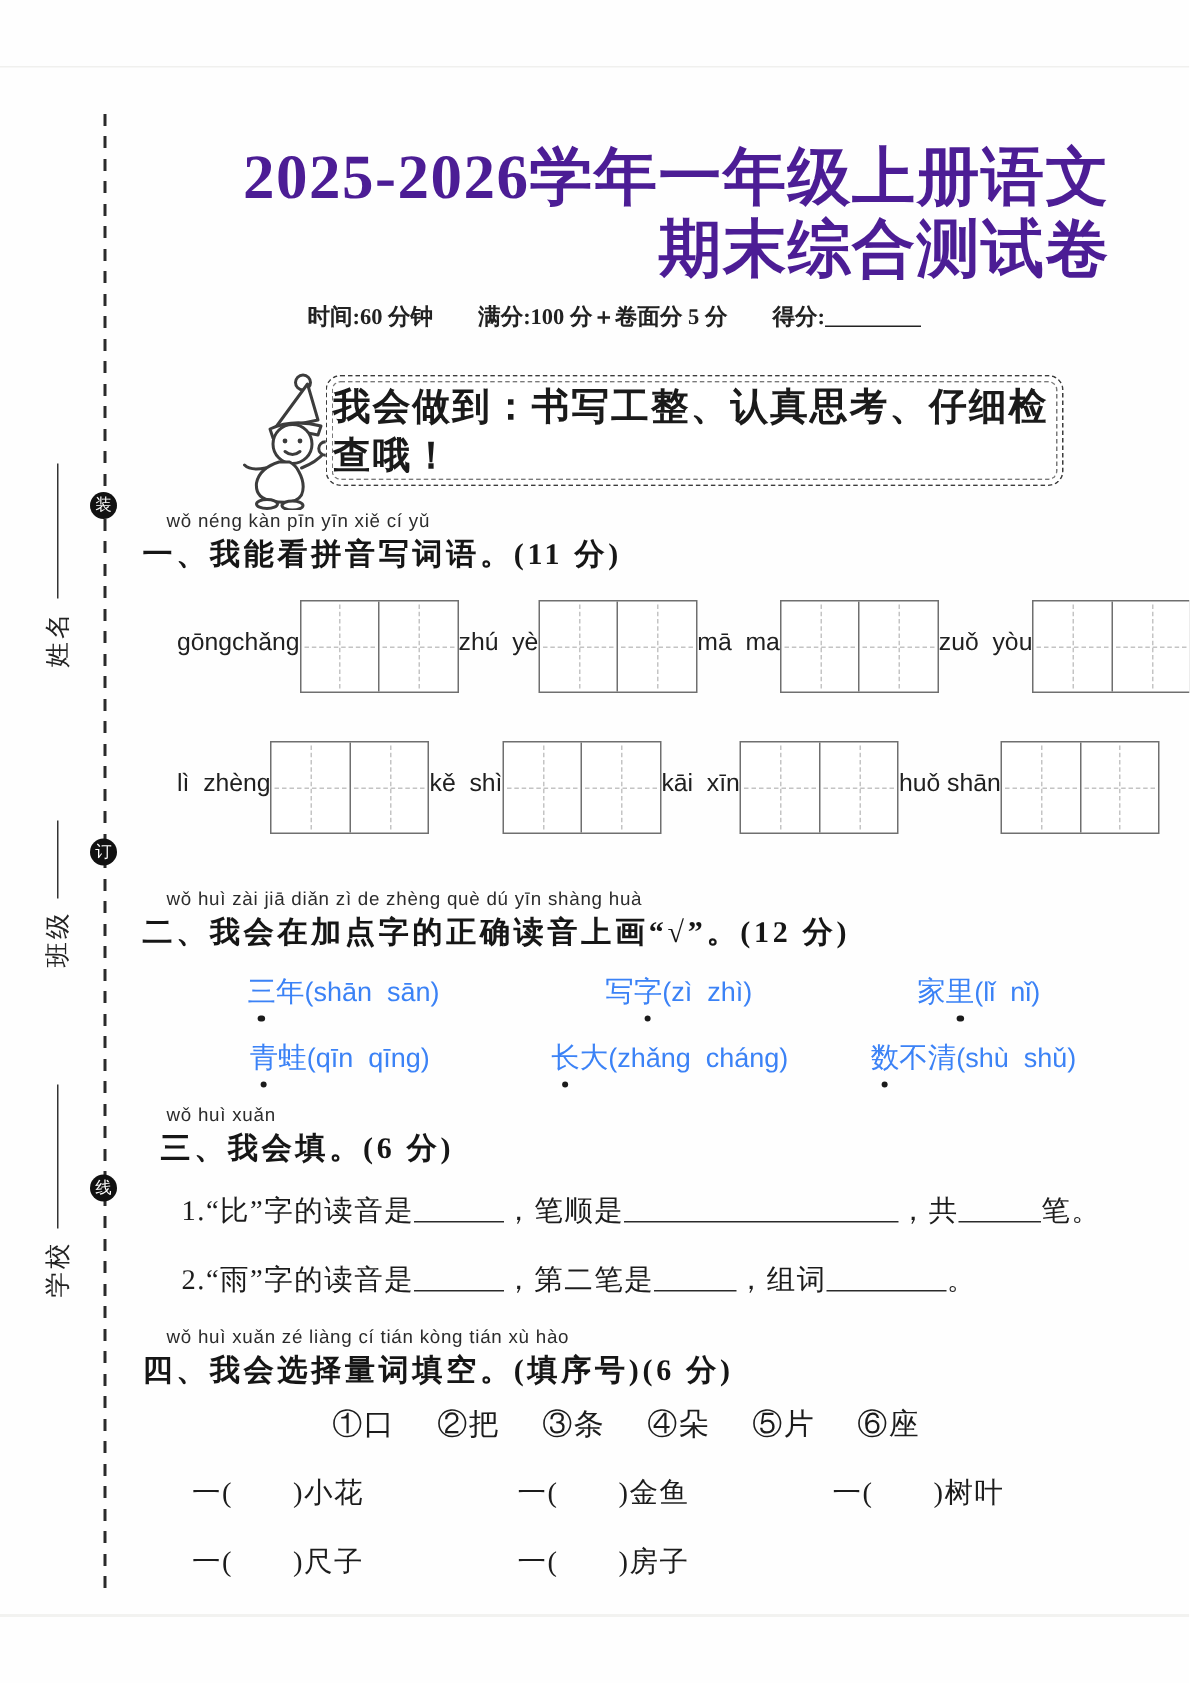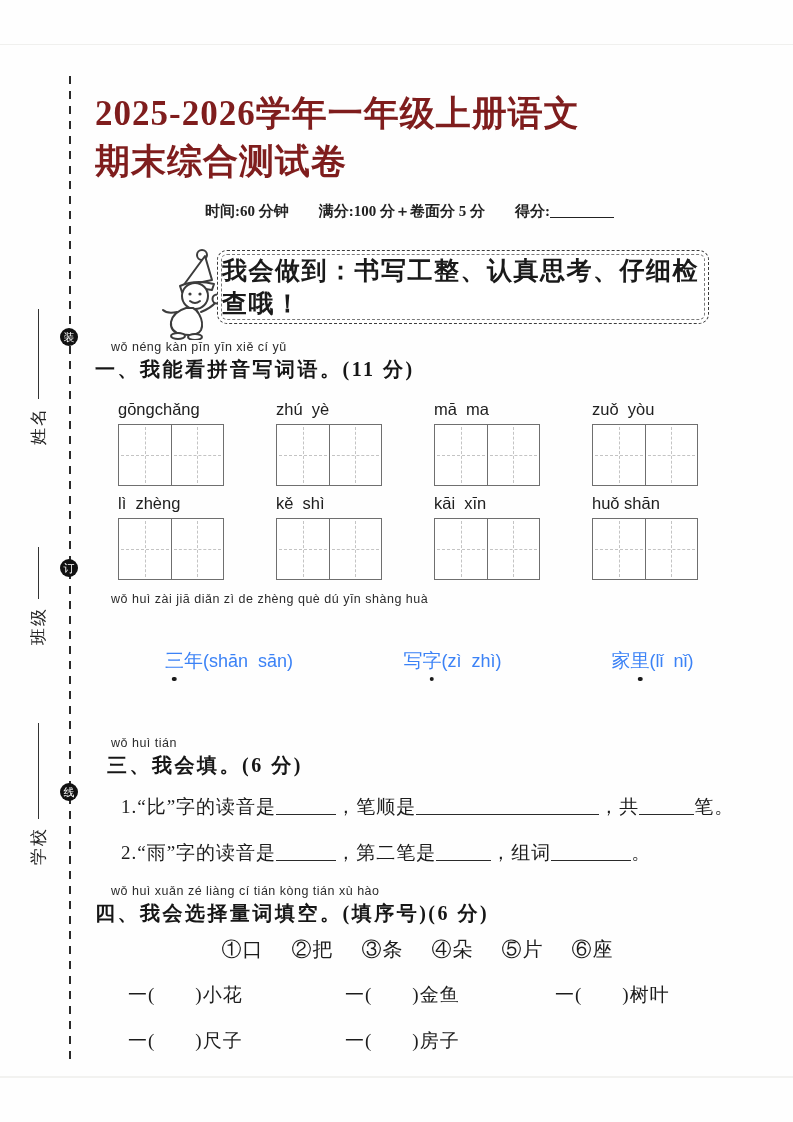--- a/index.html
+++ b/index.html
@@ -33,21 +33,21 @@
   .lbl-name .mline { width:90px; }
   .lbl-class { width:110px; left:-17px; top:579px; }
   .lbl-class .mline { width:52px; }
   .lbl-school{ width:150px; left:-37px; top:779px; }
   .lbl-school .mline { width:96px; }
 
   
   .content { position:absolute; left:95px; top:0; width:645px; height:100%; }
   .abs { position:absolute; }
 
-  .title-line { width:100%; text-align:left; font-weight:bold; font-size:35px; letter-spacing:1px; color:#7f1d1d; }
+  .title-line { width:100%; text-align:right; font-weight:bold; font-size:42px; letter-spacing:1px; color:#4c1d95; }
   .t1 { top:90px; } .t2 { top:138px; }
 
   .info-line { top:202px; left:110px; display:flex; gap:30px; font-weight:bold; font-size:15px; color:#222; align-items:flex-end; }
   .info-line .blank { width:64px; border-bottom:1.5px solid #222; height:14px; display:inline-block; }
 
   
   .mascot { top:246px; left:58px; width:82px; height:94px; }
   .banner {
     top:250px; left:122px; width:492px; height:74px;
     border:1.6px dashed #3c3c3c; border-radius:10px; background:#fff; padding:3px;
@@ -62,21 +62,21 @@
   .sec-title { font-size:20px; font-weight:bold; letter-spacing:2.5px; color:#161616; }
 
   .p1 { top:340px; left:16px; } .h1x { top:356px; left:0; }
   .p2 { top:592px; left:16px; } .h2x { top:608px; left:0; }
   .p3 { top:736px; left:16px; } .h3x { top:752px; left:12px; }
   .p4 { top:884px; left:16px; } .h4x { top:900px; left:0; }
 
   
   .grid-row { left:0; width:100%; display:flex; justify-content:space-between; padding:0 42px 0 23px; }
   .gr1 { top:400px; } .gr2 { top:494px; }
-  .word-block { display:flex; flex-direction:column; }
+  .word-block { display:flex; flex-direction:row; align-items:center; }
   .pinyin-label { font-family:"Liberation Sans","DejaVu Sans",sans-serif; font-size:16.5px; color:#202020; height:24px; white-space:pre; }
   .tzg { display:flex; width:106px; height:62px; border:1.8px solid #6f6f6f; background:#fff; }
   .tz-cell { position:relative; flex:1; }
   .tz-cell + .tz-cell { border-left:1.6px solid #6f6f6f; }
   .tz-cell::before { content:""; position:absolute; top:2px; bottom:2px; left:50%; width:0; border-left:1px dashed #c4c4c4; }
   .tz-cell::after  { content:""; position:absolute; left:2px; right:2px; top:50%; height:0; border-top:1px dashed #c4c4c4; }
 
   
   .read-row { left:0; width:100%; display:grid; padding-left:23px; font-size:19px; }
   .rr1 { top:648px; grid-template-columns:222px 225px 1fr; }
@@ -215,29 +215,35 @@
       <div class="word-block">
         <div class="pinyin-label">huǒ shān</div>
         <div class="tzg">
             <div class="tz-cell"></div>
             <div class="tz-cell"></div>
           </div>
       </div>
     </div>
 
     <div class="abs pinyin-head p2">wǒ huì zài jiā diǎn zì de zhèng què dú yīn shàng huà</div>
+    <div class="abs sec-title h2x">二、我会在加点字的正确读音上画“√”。(12 分)</div>
 
     <div class="abs read-row rr1">
       <span class="read-item"><span></span><span class="dot-u">三</span><span>年</span><span class="reading">(shān  sān)</span></span>
       <span class="read-item"><span>写</span><span class="dot-u">字</span><span></span><span class="reading">(zì  zhì)</span></span>
       <span class="read-item"><span>家</span><span class="dot-u">里</span><span></span><span class="reading">(lǐ  nǐ)</span></span>
     </div>
 
-
-    <div class="abs pinyin-head p3">wǒ huì tián</div>
+    <div class="abs read-row rr2">
+      <span class="read-item"><span></span><span class="dot-u">青</span><span>蛙</span><span class="reading">(qīn  qīng)</span></span>
+      <span class="read-item"><span></span><span class="dot-u">长</span><span>大</span><span class="reading">(zhǎng  cháng)</span></span>
+      <span class="read-item"><span></span><span class="dot-u">数</span><span>不清</span><span class="reading">(shù  shǔ)</span></span>
+    </div>
+
+    <div class="abs pinyin-head p3">wǒ huì xuǎn</div>
     <div class="abs sec-title h3x">三、我会填。(6 分)</div>
 
     <div class="abs fill-line f1">
       <span>1.“比”字的读音是</span><span class="blank b60"></span><span>，笔顺是</span><span class="blank b180"></span><span>，共</span><span class="blank b55"></span><span>笔。</span>
     </div>
     <div class="abs fill-line f2">
       <span>2.“雨”字的读音是</span><span class="blank b60"></span><span>，第二笔是</span><span class="blank b55"></span><span>，组词</span><span class="blank b80"></span><span>。</span>
     </div>
 
     <div class="abs pinyin-head p4">wǒ huì xuǎn zé liàng cí tián kòng      tián xù hào</div>

